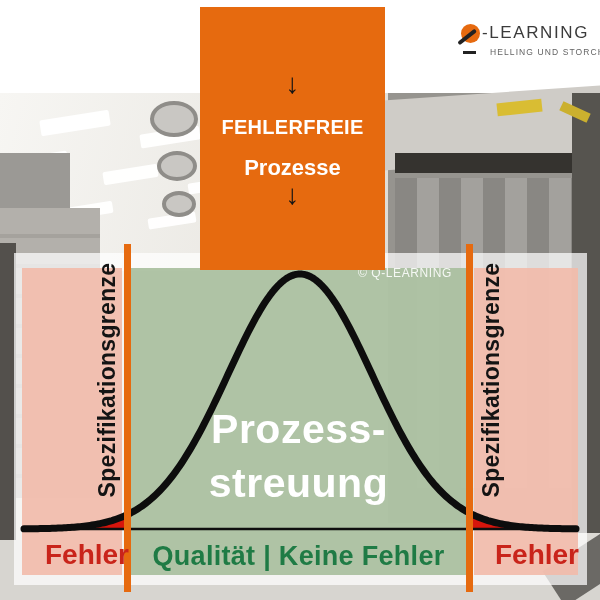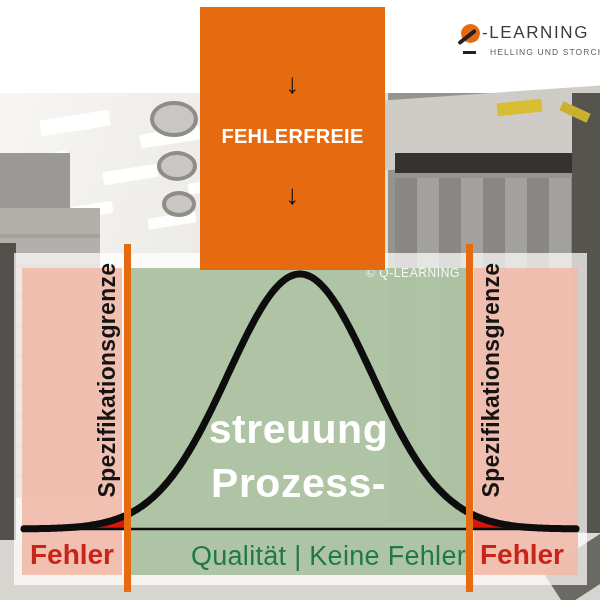--- a/index.html
+++ b/index.html
@@ -50,36 +50,36 @@
   .specline{position:absolute;top:244px;width:7px;height:348px;background:var(--orange,#E66A0F);z-index:5;}
   .spec-l{left:124px;} .spec-r{left:466px;}
 
   .vlabel{position:absolute;width:280px;height:34px;line-height:34px;text-align:center;
           transform:rotate(-90deg);font-size:23px;font-weight:bold;color:#141414;z-index:6;
           letter-spacing:.3px;}
   .vlabel-l{left:-33px;top:363px;} .vlabel-r{left:351px;top:363px;}
 
   .center-label{position:absolute;left:131px;top:402px;width:335px;text-align:center;z-index:6;
         color:#ffffff;font-weight:bold;font-size:41px;line-height:54px;letter-spacing:.5px;}
-  .watermark{position:absolute;left:320px;top:266px;width:140px;text-align:right;z-index:6;
+  .watermark{position:absolute;left:312px;top:266px;width:140px;text-align:right;z-index:6;
         font-size:12px;letter-spacing:.6px;color:rgba(255,255,255,.88);}
   .fehler{position:absolute;top:539px;width:100px;text-align:center;z-index:6;
-        font-size:28px;font-weight:bold;color:var(--red-text,#C9241A);}
+        font-size:28px;font-weight:bold;color:var(--red-text,#C9241A);padding-left:15px;}
   .fehler-l{left:22px;} .fehler-r{left:472px;}
-  .quality{position:absolute;left:131px;top:541px;width:335px;text-align:right;z-index:6;
-        font-size:27px;font-weight:normal;color:var(--green-text,#1F7B45);letter-spacing:.3px;}
+  .quality{position:absolute;left:131px;top:541px;width:335px;text-align:center;z-index:6;
+        font-size:27px;font-weight:bold;color:var(--green-text,#1F7B45);letter-spacing:.3px;}
 
   
   .sigma-box{position:absolute;left:200px;top:7px;width:185px;height:263px;z-index:7;
         background:var(--orange,#E66A0F);color:#fff;font-weight:bold;text-align:center;}
   .sigma-box div{position:absolute;width:100%;left:0;}
   .sb-title{top:40px;font-size:20px;letter-spacing:.5px;}
   .sb-arrow1{top:63px;font-size:28px;color:#141414;line-height:1;}
   .sb-step1{top:97px;font-size:22px;color:#141414;}
-  .sb-step2{top:118px;font-size:20px;letter-spacing:.3px;}
+  .sb-step2{top:109px;font-size:20px;letter-spacing:.3px;}
   .sb-step3{top:148px;font-size:22px;}
   .sb-arrow2{top:174px;font-size:28px;color:#141414;line-height:1;}
   .sb-result{top:206px;font-size:22px;}
 
   
   .logo{position:absolute;left:461px;top:23px;width:128px;height:40px;z-index:8;}
   .logo-row{display:flex;align-items:center;}
   .logo-q{position:relative;width:19px;height:19px;border-radius:50%;
           background:var(--orange,#E66A0F);flex:none;}
   .logo-q::after{content:'';position:absolute;left:-5px;top:11px;width:22px;height:3.5px;
@@ -134,33 +134,34 @@
     <path class="bell" d="M24.0,528.84 L26.0,528.82 L28.0,528.80 L30.0,528.77 L32.0,528.75 L34.0,528.72 L36.0,528.69 L38.0,528.66 L40.0,528.62 L42.0,528.58 L44.0,528.54 L46.0,528.49 L48.0,528.44 L50.0,528.39 L52.0,528.32 L54.0,528.26 L56.0,528.18 L58.0,528.10 L60.0,528.01 L62.0,527.92 L64.0,527.82 L66.0,527.70 L68.0,527.58 L70.0,527.45 L72.0,527.31 L74.0,527.15 L76.0,526.98 L78.0,526.80 L80.0,526.61 L82.0,526.39 L84.0,526.17 L86.0,525.92 L88.0,525.66 L90.0,525.38 L92.0,525.07 L94.0,524.74 L96.0,524.39 L98.0,524.02 L100.0,523.62 L102.0,523.19 L104.0,522.73 L106.0,522.24 L108.0,521.72 L110.0,521.16 L112.0,520.57 L114.0,519.93 L116.0,519.26 L118.0,518.55 L120.0,517.80 L122.0,517.00 L124.0,516.15 L126.0,515.25 L128.0,514.30 L130.0,513.30 L132.0,512.24 L134.0,511.12 L136.0,509.95 L138.0,508.71 L140.0,507.41 L142.0,506.05 L144.0,504.61 L146.0,503.11 L148.0,501.54 L150.0,499.89 L152.0,498.17 L154.0,496.37 L156.0,494.49 L158.0,492.53 L160.0,490.49 L162.0,488.37 L164.0,486.17 L166.0,483.88 L168.0,481.50 L170.0,479.04 L172.0,476.49 L174.0,473.85 L176.0,471.13 L178.0,468.32 L180.0,465.42 L182.0,462.43 L184.0,459.35 L186.0,456.19 L188.0,452.95 L190.0,449.62 L192.0,446.21 L194.0,442.72 L196.0,439.16 L198.0,435.52 L200.0,431.80 L202.0,428.02 L204.0,424.17 L206.0,420.25 L208.0,416.28 L210.0,412.25 L212.0,408.17 L214.0,404.05 L216.0,399.88 L218.0,395.68 L220.0,391.45 L222.0,387.19 L224.0,382.92 L226.0,378.63 L228.0,374.33 L230.0,370.04 L232.0,365.75 L234.0,361.48 L236.0,357.22 L238.0,353.00 L240.0,348.80 L242.0,344.66 L244.0,340.56 L246.0,336.52 L248.0,332.54 L250.0,328.64 L252.0,324.81 L254.0,321.08 L256.0,317.43 L258.0,313.90 L260.0,310.47 L262.0,307.15 L264.0,303.96 L266.0,300.90 L268.0,297.98 L270.0,295.20 L272.0,292.57 L274.0,290.10 L276.0,287.78 L278.0,285.63 L280.0,283.65 L282.0,281.85 L284.0,280.22 L286.0,278.78 L288.0,277.52 L290.0,276.45 L292.0,275.57 L294.0,274.88 L296.0,274.39 L298.0,274.10 L300.0,274.00 L302.0,274.10 L304.0,274.39 L306.0,274.88 L308.0,275.57 L310.0,276.45 L312.0,277.52 L314.0,278.78 L316.0,280.22 L318.0,281.85 L320.0,283.65 L322.0,285.63 L324.0,287.78 L326.0,290.10 L328.0,292.57 L330.0,295.20 L332.0,297.98 L334.0,300.90 L336.0,303.96 L338.0,307.15 L340.0,310.47 L342.0,313.90 L344.0,317.43 L346.0,321.08 L348.0,324.81 L350.0,328.64 L352.0,332.54 L354.0,336.52 L356.0,340.56 L358.0,344.66 L360.0,348.80 L362.0,353.00 L364.0,357.22 L366.0,361.48 L368.0,365.75 L370.0,370.04 L372.0,374.33 L374.0,378.63 L376.0,382.92 L378.0,387.19 L380.0,391.45 L382.0,395.68 L384.0,399.88 L386.0,404.05 L388.0,408.17 L390.0,412.25 L392.0,416.28 L394.0,420.25 L396.0,424.17 L398.0,428.02 L400.0,431.80 L402.0,435.52 L404.0,439.16 L406.0,442.72 L408.0,446.21 L410.0,449.62 L412.0,452.95 L414.0,456.19 L416.0,459.35 L418.0,462.43 L420.0,465.42 L422.0,468.32 L424.0,471.13 L426.0,473.85 L428.0,476.49 L430.0,479.04 L432.0,481.50 L434.0,483.88 L436.0,486.17 L438.0,488.37 L440.0,490.49 L442.0,492.53 L444.0,494.49 L446.0,496.37 L448.0,498.17 L450.0,499.89 L452.0,501.54 L454.0,503.11 L456.0,504.61 L458.0,506.05 L460.0,507.41 L462.0,508.71 L464.0,509.95 L466.0,511.12 L468.0,512.24 L470.0,513.30 L472.0,514.30 L474.0,515.25 L476.0,516.15 L478.0,517.00 L480.0,517.80 L482.0,518.55 L484.0,519.26 L486.0,519.93 L488.0,520.57 L490.0,521.16 L492.0,521.72 L494.0,522.24 L496.0,522.73 L498.0,523.19 L500.0,523.62 L502.0,524.02 L504.0,524.39 L506.0,524.74 L508.0,525.07 L510.0,525.38 L512.0,525.66 L514.0,525.92 L516.0,526.17 L518.0,526.39 L520.0,526.61 L522.0,526.80 L524.0,526.98 L526.0,527.15 L528.0,527.31 L530.0,527.45 L532.0,527.58 L534.0,527.70 L536.0,527.82 L538.0,527.92 L540.0,528.01 L542.0,528.10 L544.0,528.18 L546.0,528.26 L548.0,528.32 L550.0,528.39 L552.0,528.44 L554.0,528.49 L556.0,528.54 L558.0,528.58 L560.0,528.62 L562.0,528.66 L564.0,528.69 L566.0,528.72 L568.0,528.75 L570.0,528.77 L572.0,528.80 L574.0,528.82 L576.0,528.84 L576.0,528.84"></path>
   </svg>
 
   <div class="specline spec-l"></div>
   <div class="specline spec-r"></div>
 
   <div class="vlabel vlabel-l">Spezifikationsgrenze</div>
   <div class="vlabel vlabel-r">Spezifikationsgrenze</div>
 
   <div class="center-label">
+    <div>Prozess-</div>
     <div>streuung</div>
-    <div>Prozess-</div>
   </div>
 
   <div class="watermark">© Q-LEARNING</div>
 
   <div class="fehler fehler-l">Fehler</div>
   <div class="fehler fehler-r">Fehler</div>
   <div class="quality">Qualität | Keine Fehler</div>
 
   <div class="sigma-box">
     <div class="sb-arrow1">↓</div>
     <div class="sb-step2">FEHLERFREIE</div>
+    <div class="sb-step3">Prozesse</div>
     <div class="sb-arrow2">↓</div>
   </div>
 
   <div class="logo">
     <div class="logo-row">
       <div class="logo-q"></div>
       <div class="logo-text">-LEARNING</div>
     </div>
     <div class="logo-sub-row">
       <div class="logo-dash"></div>

